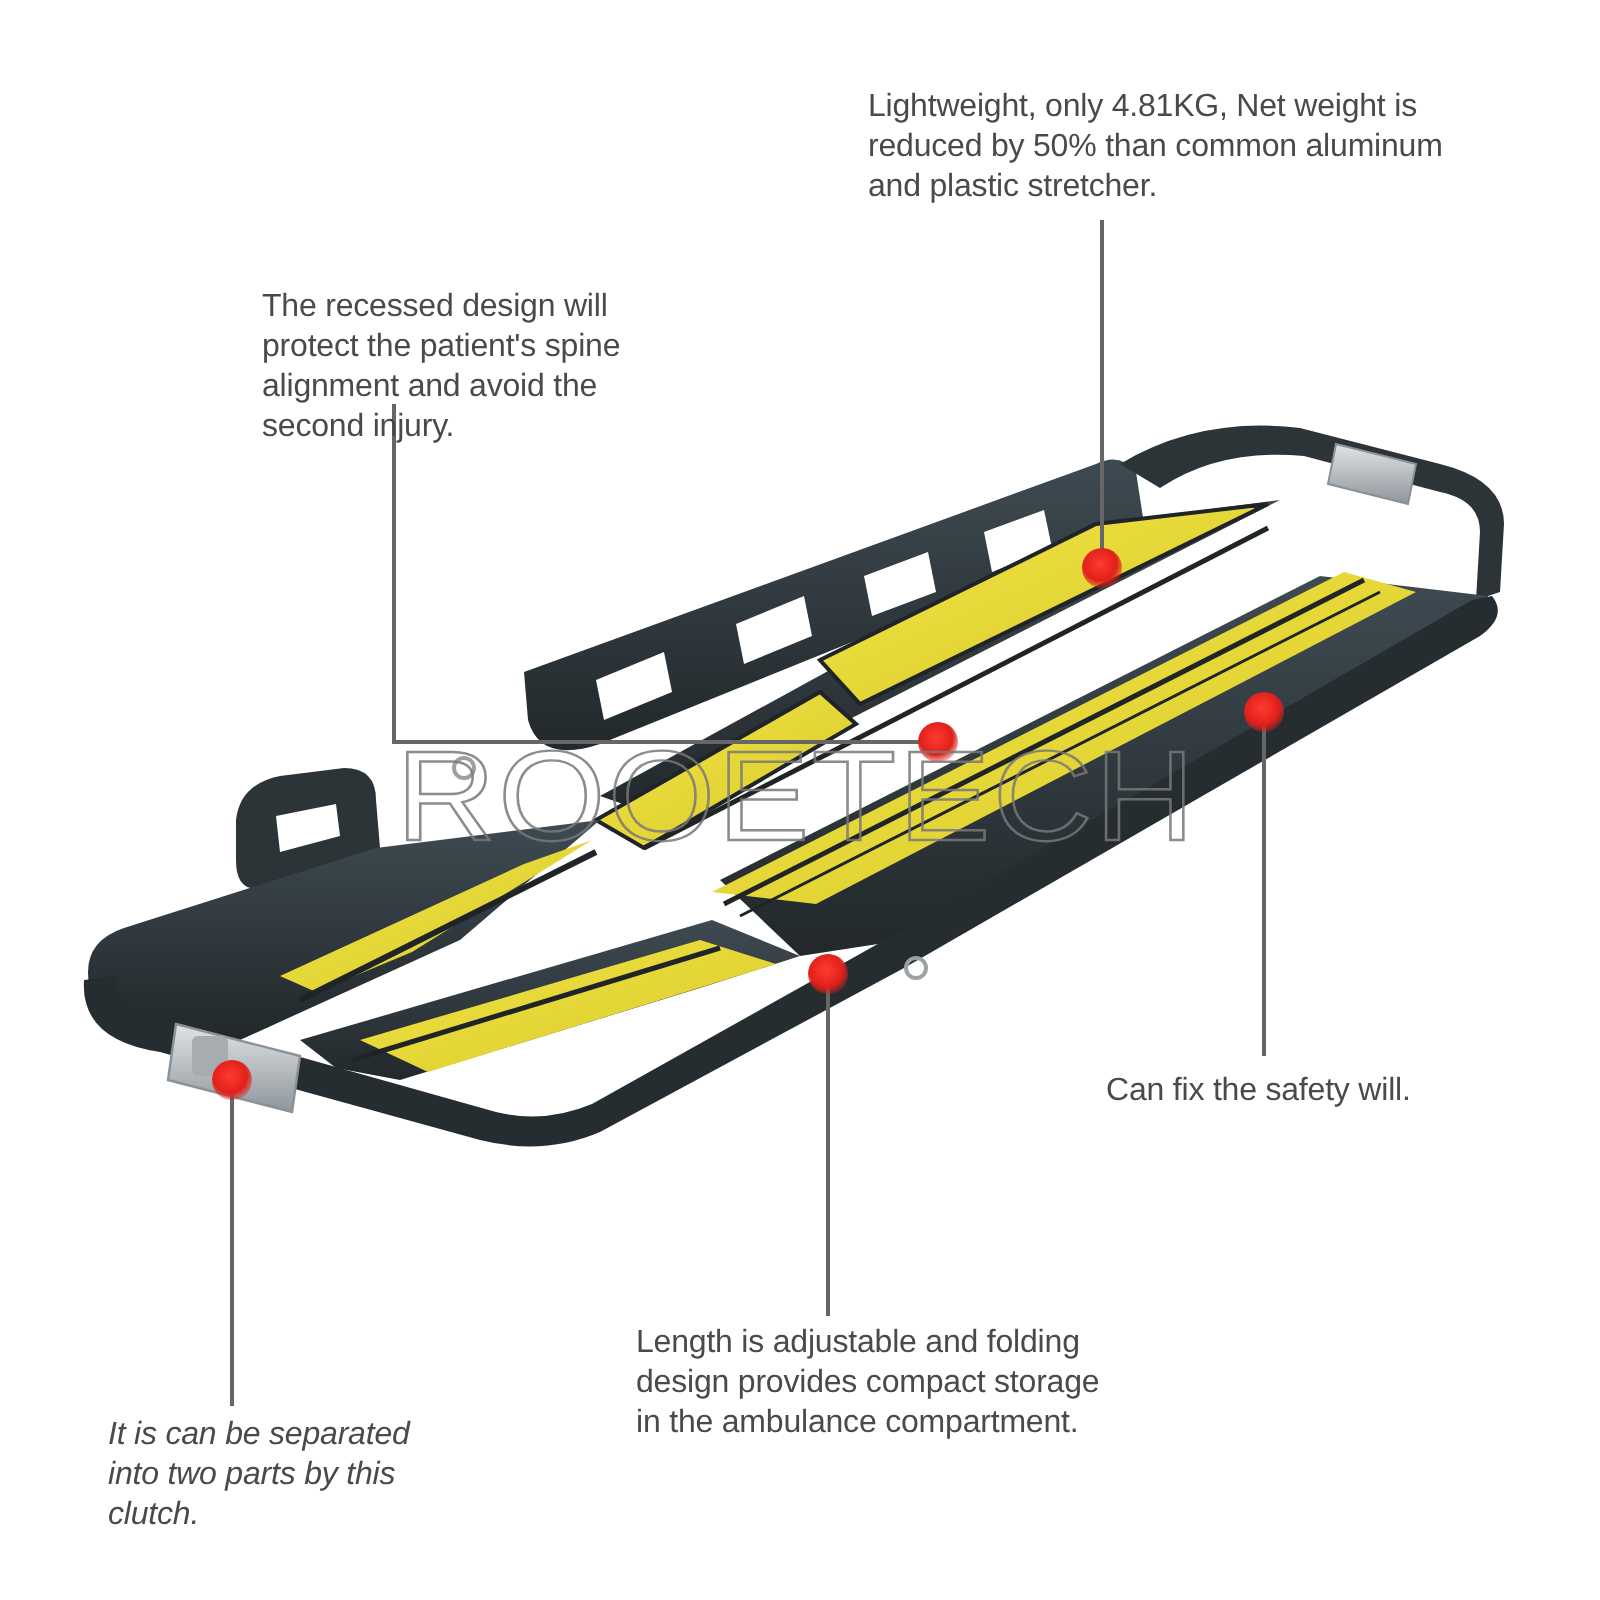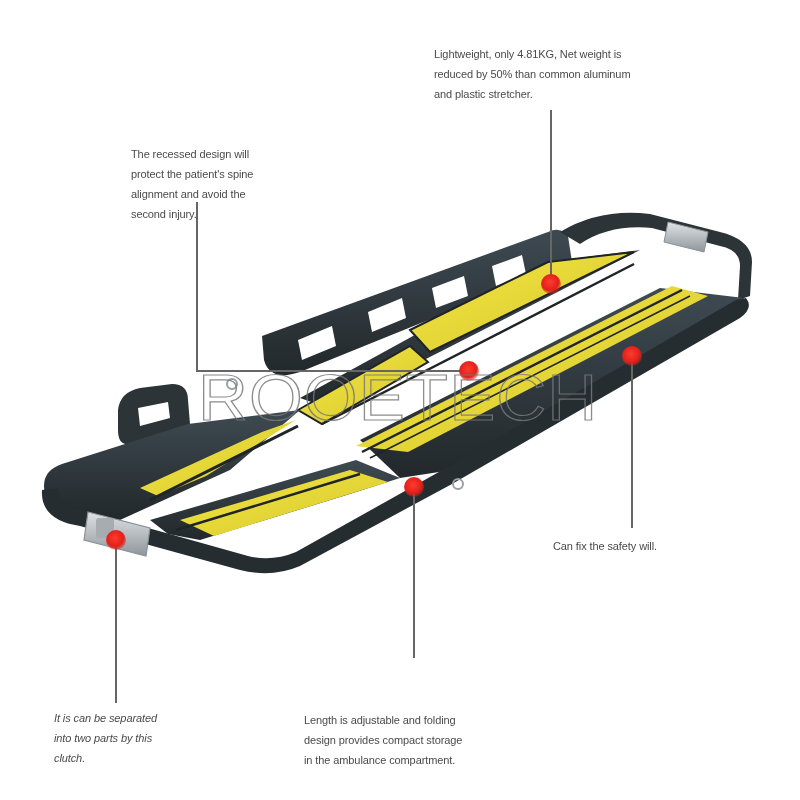--- a/index.html
+++ b/index.html
@@ -16,28 +16,28 @@
     }
     .stage {
       position: absolute;
       left: 0; top: 0;
       width: 800px; height: 800px;
     }
     .stage svg { position: absolute; left: 0; top: 0; }
     .callout-text {
       position: absolute;
       color: #4a4a4a;
-      font-size: 11px;
+      font-size: 16px;
       line-height: 20px;
       letter-spacing: -0.1px;
       white-space: pre-line;
     }
     #txt-weight { left: 434px; top: 44px; width: 330px; }
     #txt-recessed { left: 131px; top: 112px; width: 210px; margin-top: 32px; }
-    #txt-length { left: 304px; top: 662px; width: 270px; margin-top: 48px; }
+    #txt-length { left: 318px; top: 662px; width: 270px; }
     #txt-clutch { left: 54px; top: 708px; width: 190px; font-style: italic; }
     #txt-belt { left: 553px; top: 536px; width: 190px; }
     .watermark {
       position: absolute;
       left: 198px;
       top: 366px;
       font-size: 64px;
       letter-spacing: 1px;
       color: transparent;
       -webkit-text-stroke: 1.2px rgba(120,120,120,0.85);

